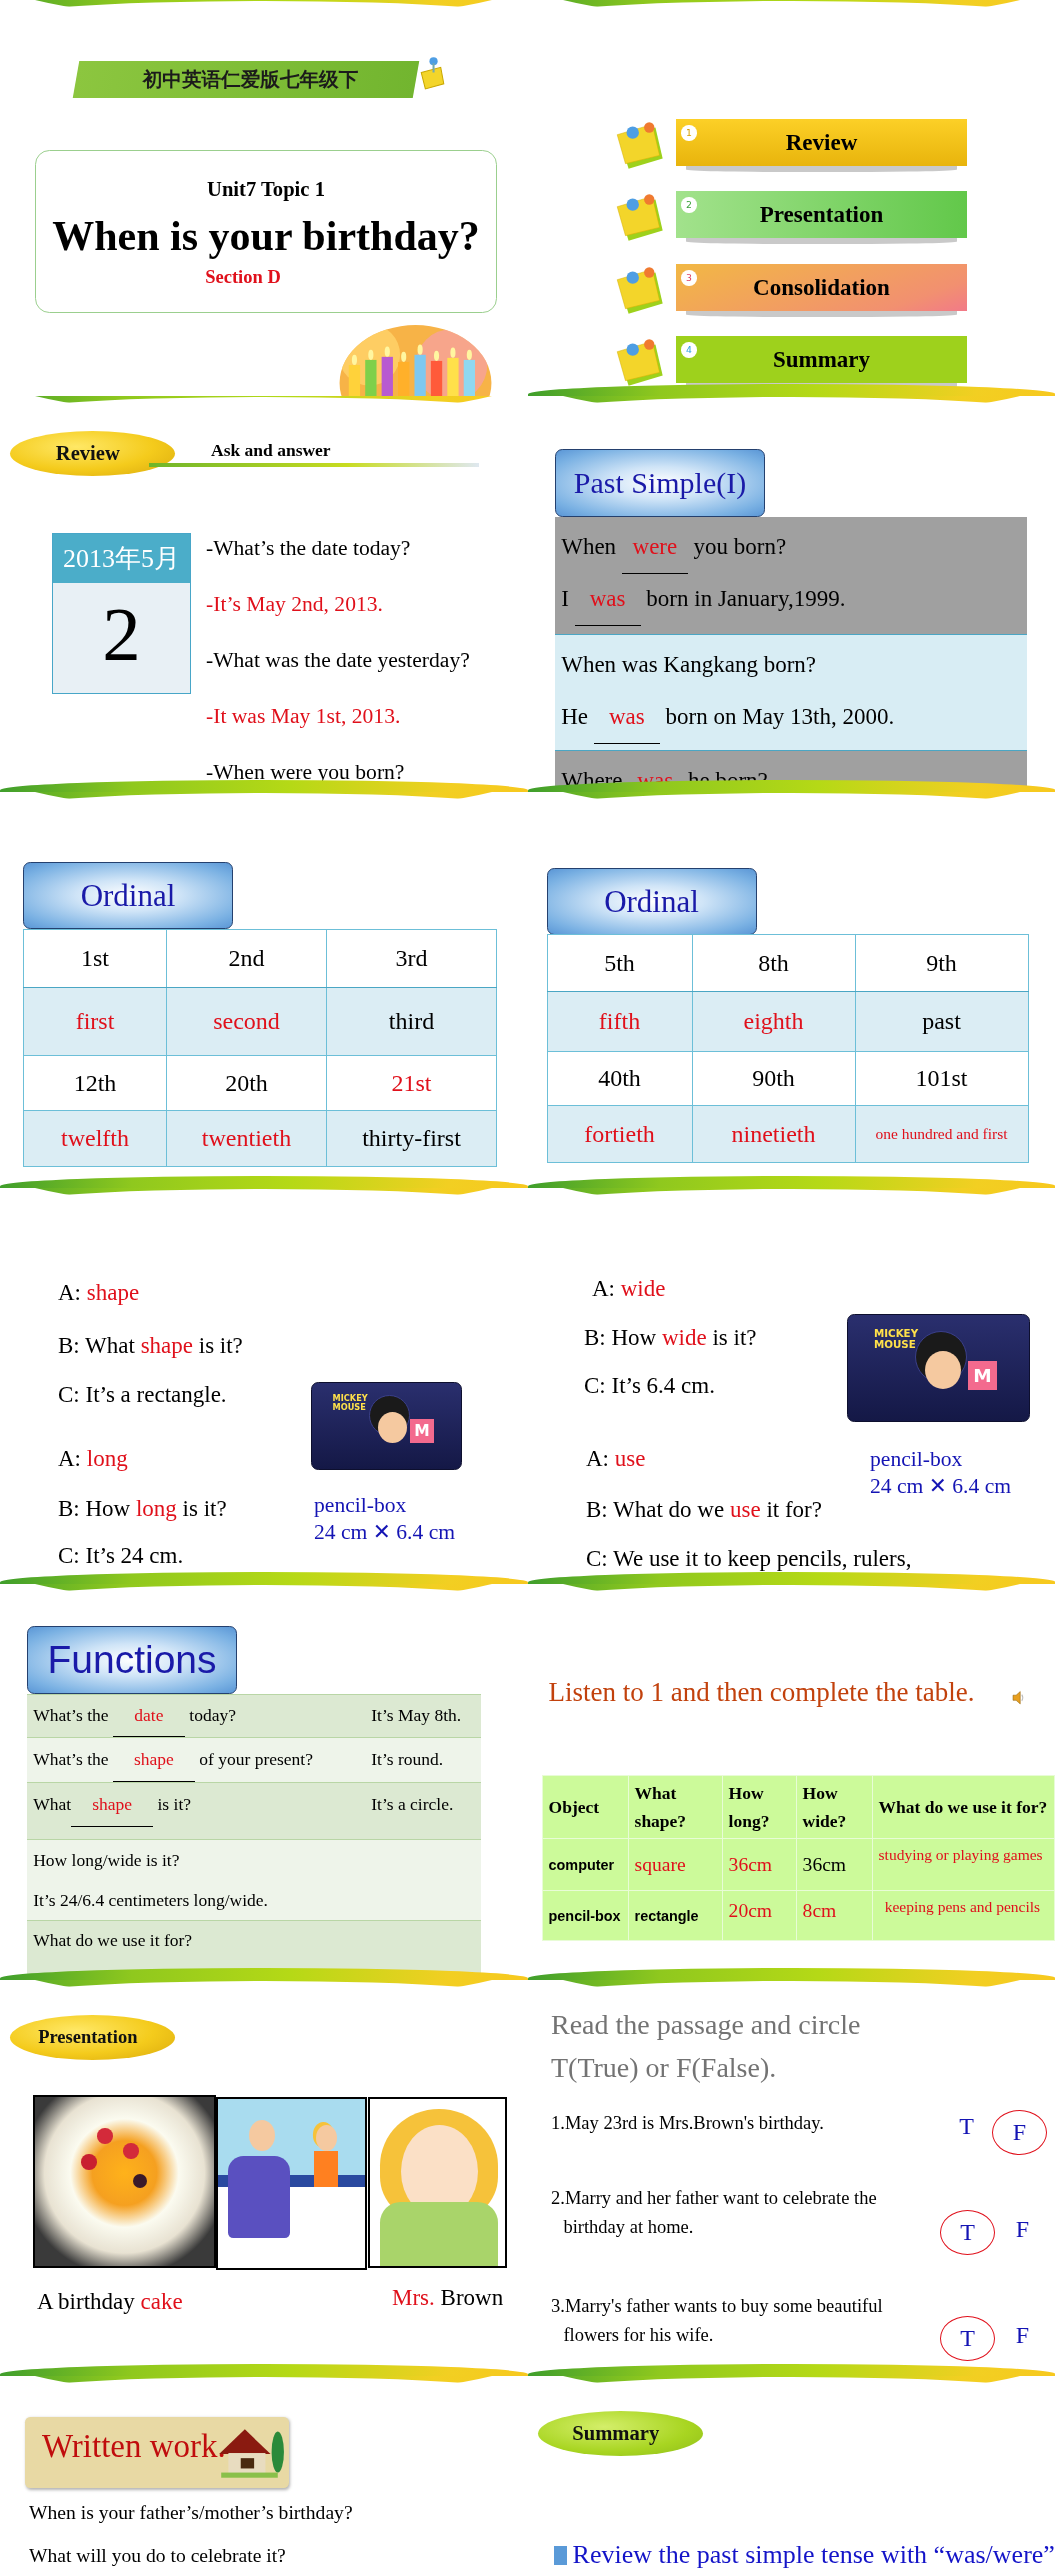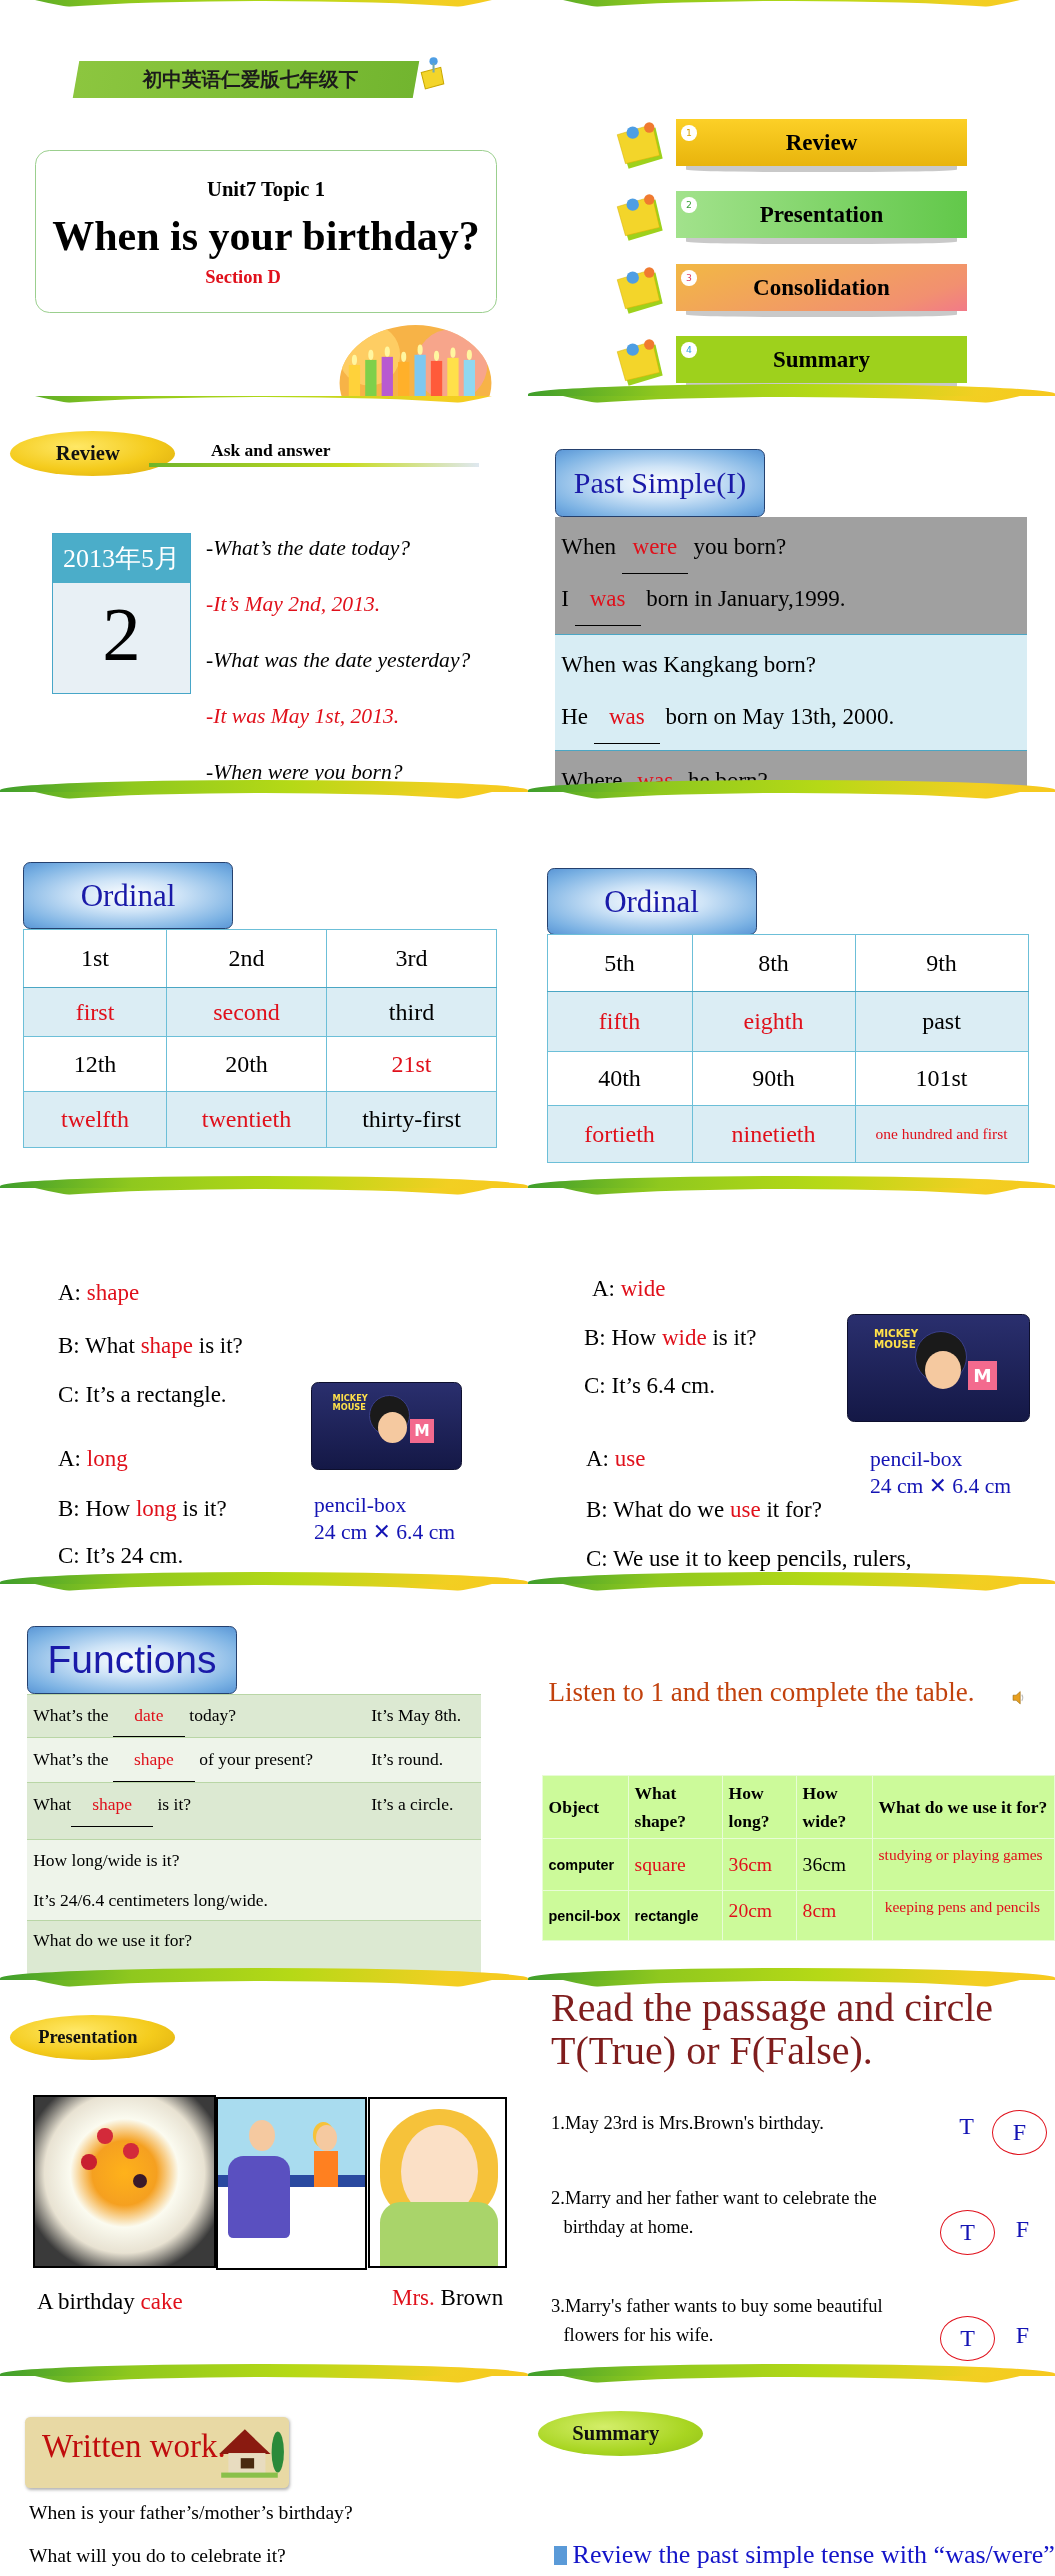--- a/index.html
+++ b/index.html
@@ -48,21 +48,21 @@
   .pill-label { position: absolute; left: 10.3px; top: 35px; width: 155px; height: 45px; line-height: 45px; text-align: center;
     font-weight: bold; font-size: 20.6px; color: #111; }
 
   
   .ask-title { position: absolute; left: 211px; top: 44px; font-weight: bold; font-size: 17.5px; }
   .ask-line { position: absolute; left: 149px; top: 67px; width: 330px; height: 4.1px;
     background: linear-gradient(90deg, #6eb52a, #c8dc20 60%, #dfe8f0); }
   .cal { position: absolute; left: 52px; top: 137px; width: 139px; height: 161px; border: 0.5px solid #47a6c8; background: #e8f0f5; }
   .cal-head { height: 49px; background: #4badc9; color: #fff; font-size: 26px; text-align: center; line-height: 49px; }
   .cal-day { text-align: center; font-size: 77px; line-height: 103px; }
-  .rv-lines { position: absolute; left: 206px; top: 139px; font-style: italic; }
+  .rv-lines { position: absolute; left: 206px; top: 139px; }
   .rv-line { font-size: 21.6px; height: 56px; line-height: 27px; white-space: nowrap; }
   .red { color: #e0101b; }
 
   
   .tab { position: absolute; border-radius: 7.2px; border: 0.5px solid #24406e;
     background: radial-gradient(ellipse at 50% 50%, #ffffff 0%, #cfe4f7 35%, #7ab1e3 80%, #5a96d6 100%); }
   .tab-label { position: absolute; inset: 0; text-align: center; color: #1a1aa8; }
 
   .ps-table { position: absolute; left: 27px; top: 121px; width: 472px; }
   .ps-cell { padding: 4.1px 6.2px; font-size: 23px; line-height: 52px; height: 117px; }
@@ -98,21 +98,21 @@
   .speaker { position: absolute; left: 484px; top: 106px; width: 13.4px; height: 15.5px; }
   .lt { position: absolute; left: 14.4px; top: 191px; width: 513px; border-collapse: collapse; background: #ccfa9a; }
   .lt td { border: 0.5px solid #e8fcd6; font-size: 15.5px; padding: 0 5.2px; vertical-align: middle; }
   .lt th { border: 0.5px solid #e8fcd6; font-size: 17.5px; font-weight: bold; text-align: left; padding: 0 5.2px; line-height: 28px; }
   .sans { font-family: "Liberation Sans", "DejaVu Sans", sans-serif; font-weight: bold; }
 
   
   .frame { position: absolute; border: 2.1px solid #000; overflow: hidden; }
 
   
-  .rp-title { position: absolute; left: 23px; top: 6px; font-size: 40px; line-height: 43px; color: #7f1d1d; }
+  .rp-title { position: absolute; left: 23px; top: 23px; font-size: 28px; line-height: 43px; color: #737373; }
   .tf-q { position: absolute; left: 23px; font-size: 18.5px; line-height: 29px; }
   .tf-opt { position: absolute; font-size: 24px; color: #1414b4; width: 41px; height: 31px; text-align: center; line-height: 31px; }
   .tf-opt.circ { border: 1.5px solid #e0101b; border-radius: 50%; }
 
   
   .ww-tab { position: absolute; left: 25px; top: 41px; width: 264px; height: 71px; border-radius: 5.2px;
     background: #e8d9a4; box-shadow: 1px 1.5px 3.1px rgba(0,0,0,.3); }
   .ww-label { position: absolute; left: 42px; top: 52px; font-size: 33px; color: #c00d0d; }
   .ww-line { position: absolute; left: 29px; font-size: 19.6px; white-space: nowrap; }
 
@@ -282,21 +282,21 @@
     <div class="tab" style="left:23px;top:70px;width:210px;height:67px">
       <div class="tab-label" style="font-size:31px;line-height:65px">Ordinal Numbers</div>
     </div>
     <table class="ord-table" style="left:23px;top:137px;width:474px">
       <tbody>
           <tr class="w first" style="height:58px">
         <td style="width:143px">1st</td>
         <td style="width:160px">2nd</td>
         <td>3rd</td>
       </tr>
-      <tr class="b" style="height:49px">
+      <tr class="b" style="height:68px">
         <td class="red">first</td>
         <td class="red">second</td>
         <td>third</td>
       </tr>
       <tr class="w" style="height:55px">
         <td>12th</td>
         <td>20th</td>
         <td class="red">21st</td>
       </tr>
       <tr class="b" style="height:56px">

